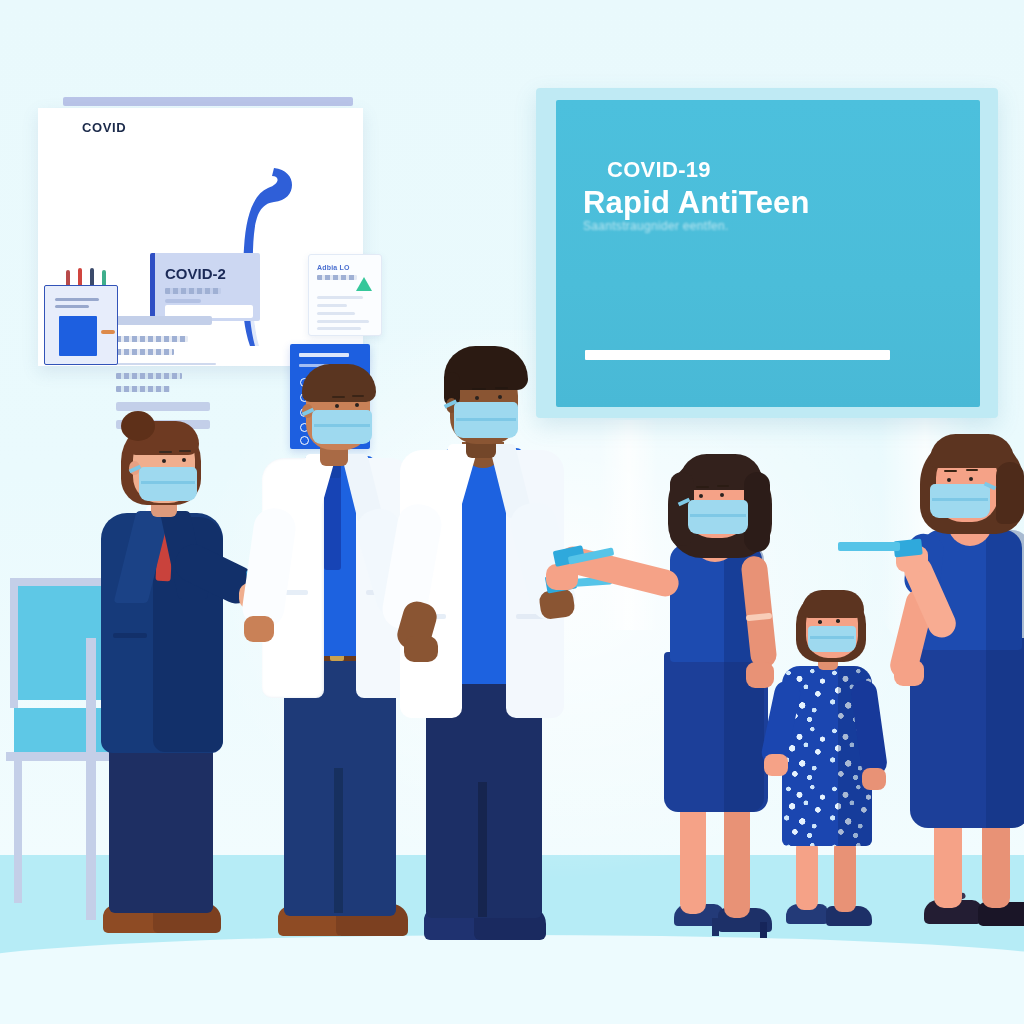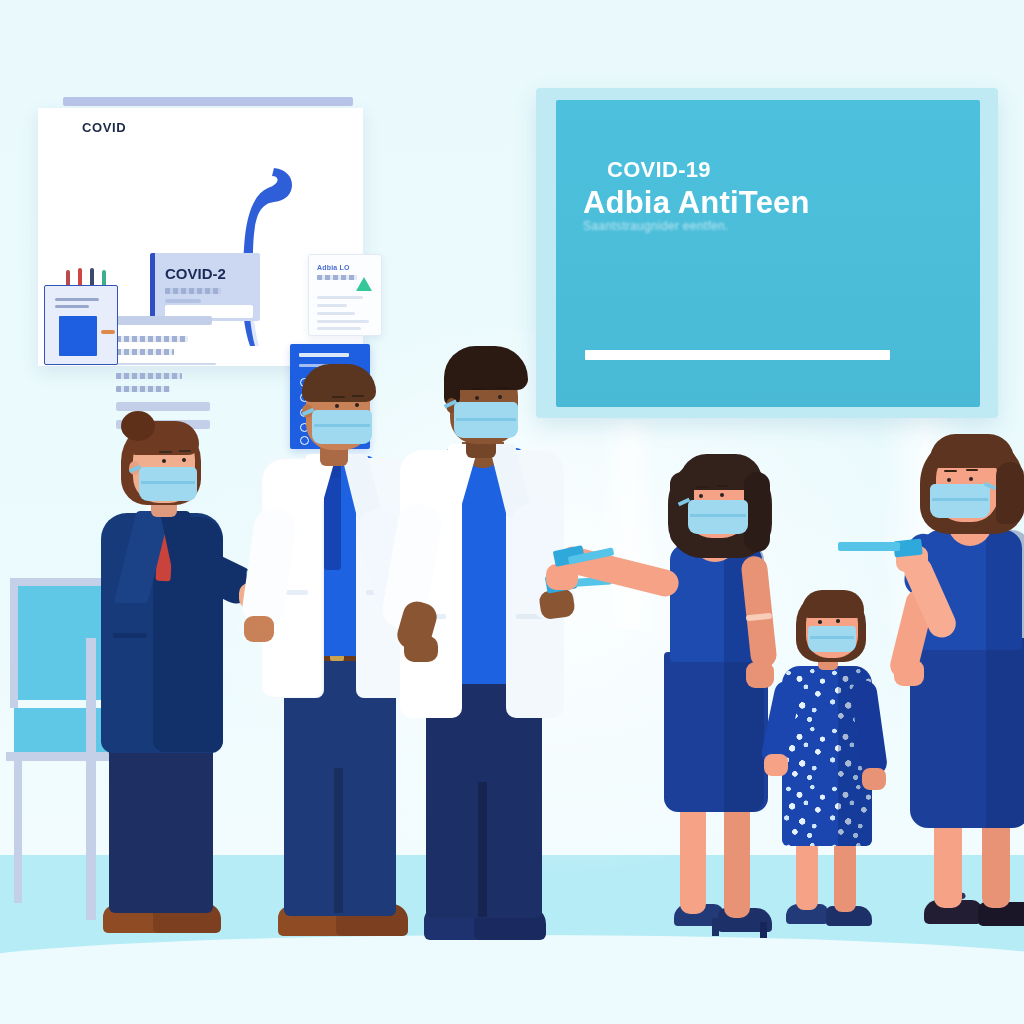--- a/index.html
+++ b/index.html
@@ -152,21 +152,21 @@
       <div class="blurline" style="left:10px;top:12px;width:44px;height:3px;background:#98a8cd;"></div>
       <div class="blurline" style="left:10px;top:19px;width:34px;height:3px;background:#98a8cd;"></div>
       <div class="kit-inner"></div>
       <div class="blurline" style="left:56px;top:44px;width:14px;height:4px;background:#dd8a4a;"></div>
     </div>
   </div>
 
   <div class="screen-outer"></div>
   <div class="screen"></div>
   <div class="s-kicker">COVID-19</div>
-  <div class="s-title">Adbia AntiTeen</div>
+  <div class="s-title">Rapid AntiTeen</div>
   <div class="s-sub">Saantstraugnider eentfen.</div>
   <div class="s-bar"></div>
 
   <div>
     <div class="chair-seat" style="left:14px;top:585px;width:140px;height:115px;"></div>
     <div class="chair-frame" style="left:10px;top:578px;width:148px;height:8px;"></div>
     <div class="chair-frame" style="left:10px;top:578px;width:8px;height:130px;"></div>
     <div class="chair-frame" style="left:150px;top:578px;width:8px;height:130px;"></div>
     <div class="chair-seat" style="left:14px;top:708px;width:152px;height:48px;"></div>
     <div class="chair-frame" style="left:6px;top:752px;width:168px;height:9px;"></div>

